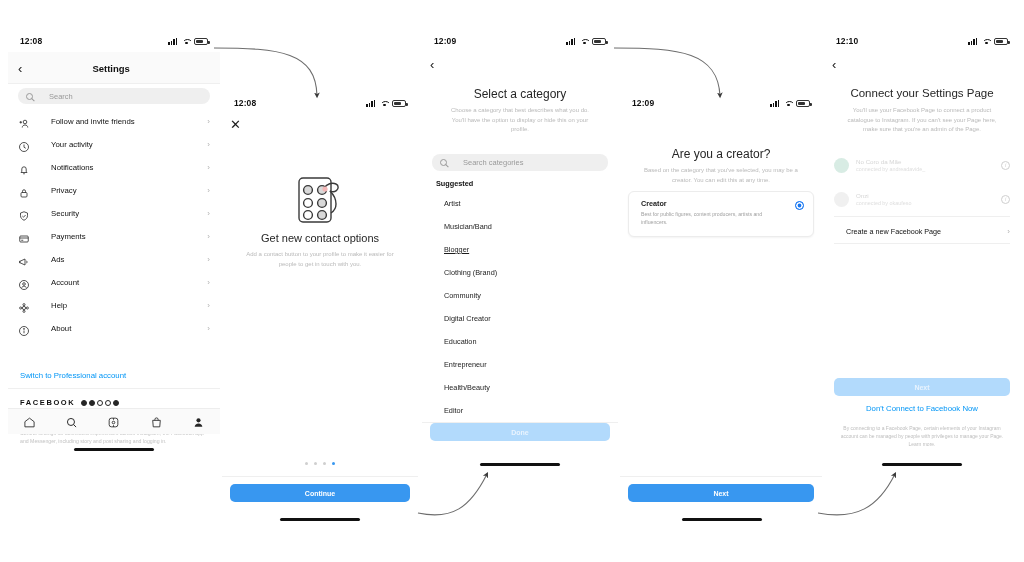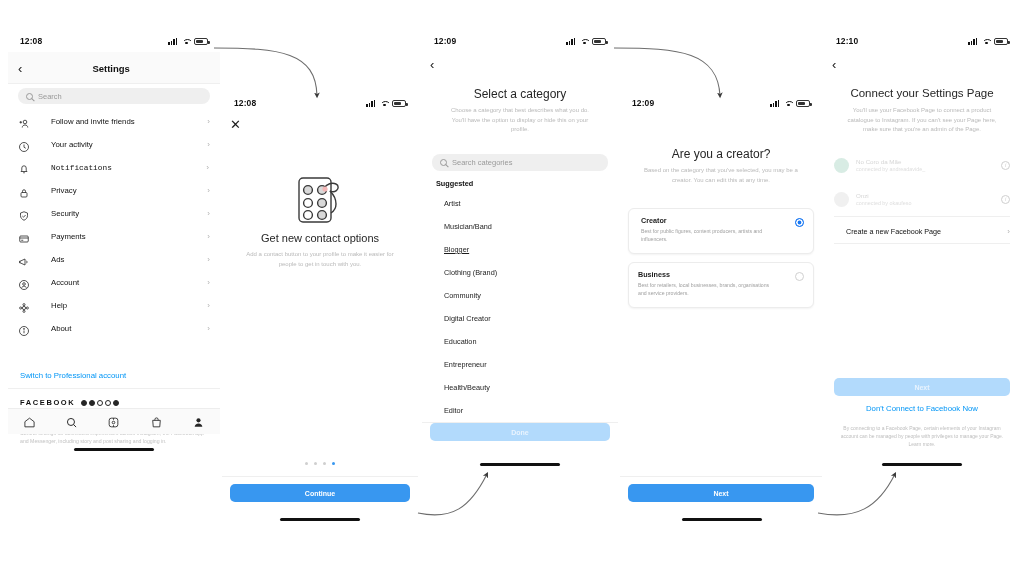--- a/index.html
+++ b/index.html
@@ -27,21 +27,21 @@
     background:#333; border-radius:0 1px 1px 0; }
   .batt i { position:absolute; left:1px; top:1px; bottom:1px; width:60%; background:#333; border-radius:1px; }
 
   .navbar { position:absolute; left:0; right:0; display:flex; align-items:center;
     padding:0 10px; }
   .chev-back { font-size:13px; color:#1a1a1a; line-height:1; }
   .navtitle { flex:1; text-align:center; font-size:9.5px; font-weight:700; color:#111; }
   .xclose { font-size:13px; color:#1a1a1a; line-height:1; }
 
   .searchbar { position:absolute; height:16px; border-radius:8px; background:#efefef;
-    display:flex; align-items:center; padding:0 8px; gap:5px; }
+    display:flex; align-items:center; padding:0 8px; gap:16px; }
   .searchbar .ph { font-size:7.5px; color:#9a9a9a; }
   .mag { width:7px; height:7px; border:1.1px solid #9a9a9a; border-radius:50%; position:relative; flex:none; }
   .mag::after { content:""; position:absolute; right:-2.5px; bottom:-1.5px; width:3.5px; height:1.1px;
     background:#9a9a9a; transform:rotate(45deg); }
 
   .srow { position:absolute; left:0; right:0; height:23px; display:flex; align-items:center;
     padding:0 10px; gap:9px; }
   .srow .ic { width:12px; height:12px; flex:none; color:#262626; position:relative; }
   .srow .lbl { flex:1; font-size:7.8px; color:#111;padding-left:12px; }
   .srow .chev { font-size:8px; color:#b0b0b0; }
@@ -152,21 +152,21 @@
       <span class="ic">
         <svg viewBox="0 0 24 24" fill="none" stroke="#262626" stroke-width="1.6">
           <circle cx="12" cy="12" r="9"></circle>
             <path d="M12 7v5.5l3.5 2"></path>
           </svg>
       </span>
       <span class="lbl">Your activity</span>
       <span class="chev">›</span>
     </div>
 
-    <div class="srow" style="top:126px;font-family:Liberation Mono, monospace;">
+    <div class="srow" style="top:126px;">
       <span class="ic">
         <svg viewBox="0 0 24 24" fill="none" stroke="#262626" stroke-width="1.6">
           <path d="M6 17h12l-1.6-2.4V10a4.4 4.4 0 0 0-8.8 0v4.6z"></path>
             <path d="M10.4 19.5h3.2"></path>
           </svg>
       </span>
       <span class="lbl">Notifications</span>
       <span class="chev">›</span>
     </div>
 
@@ -423,31 +423,26 @@
         <span class="wifi"></span>
         <span class="batt">
             <i></i>
           </span>
       </span>
     </div>
 
     <div class="hero-title" style="left:0;right:0;top:55px;font-size:12px;">Are you a creator?</div>
     <div class="hero-sub" style="left:24px;right:24px;top:74px;">Based on the category that you've selected, you may be a creator. You can edit this at any time.</div>
 
-    <div class="optcard" style="left:8px;right:8px;top:116px;height:46px;padding-left:12px;">
+    <div class="optcard" style="left:8px;right:8px;top:99px;height:46px;padding-left:12px;">
       <div class="ot">Creator</div>
       <div class="od">Best for public figures, content producers, artists and influencers.</div>
       <span class="radio sel"></span>
     </div>
 
-    <div class="optcard" style="left:8px;right:8px;top:170px;height:46px;">
-      <div class="ot">Business</div>
-      <div class="od">Best for retailers, local businesses, brands, organisations and service providers.</div>
-      <span class="radio"></span>
-    </div>
 
     <div style="position:absolute;left:0;right:0;top:384px;height:1px;background:#efefef;"></div>
 
     <div class="btn primary" style="left:8px;right:8px;top:392px;">Next</div>
 
     <div class="homeindicator" style="left:62px;width:80px;bottom:8px;"></div>
   </div>
 
   <div class="phone" style="left:824px; top:30px; width:196px; height:442px;">
 

